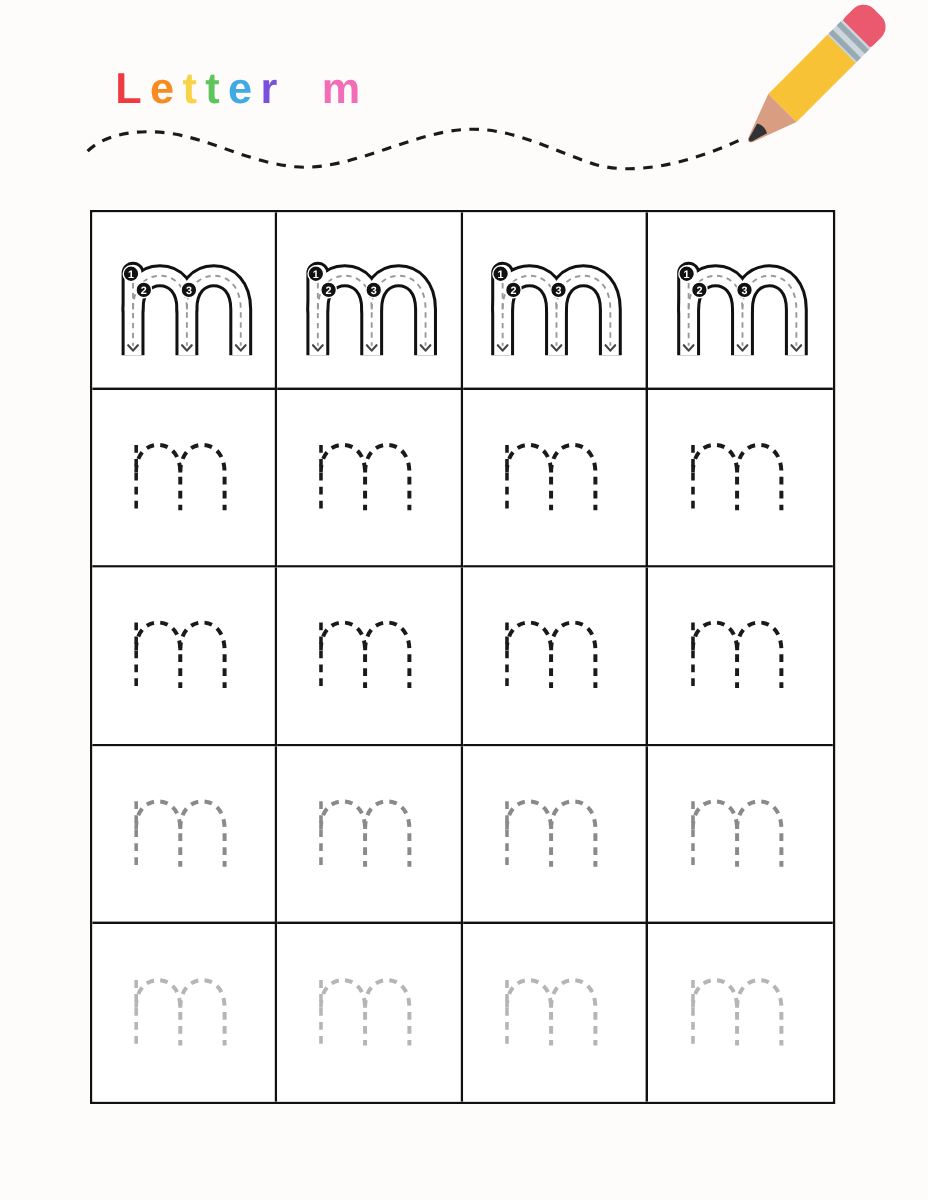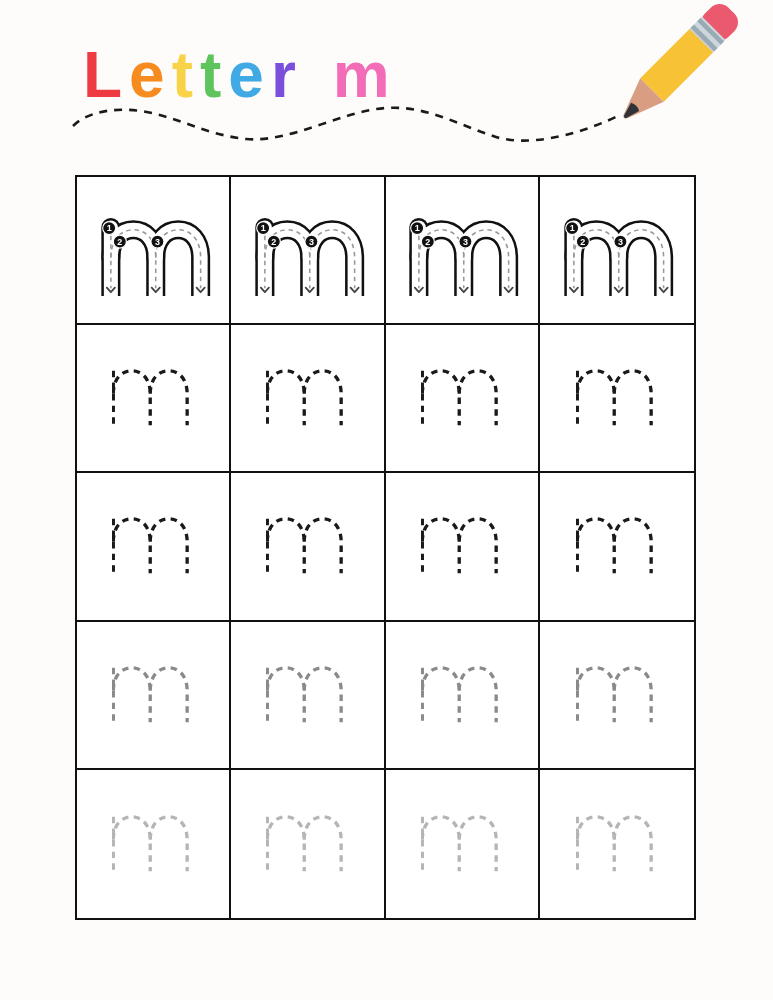--- a/index.html
+++ b/index.html
@@ -6,22 +6,22 @@
   body {
     width:773px; height:1000px;
     background:#fdfcfa;
     font-family:"Liberation Sans", sans-serif;
     overflow:hidden;
   }
   .page { position:relative; width:773px; height:1000px; }
 
   
   .title {
-    position:absolute; left:80px; top:40px; margin:3px;
-    font-size:64px; font-weight:800; letter-spacing:7px; line-height:1;
+    position:absolute; left:80px; top:40px; margin:16px;
+    font-size:36px; font-weight:800; letter-spacing:7px; line-height:1;
     user-select:none;
   }
   .title .tl { display:inline-block; }
   .title .tl.word-gap { margin-left:30px; }
 
   .squiggle { position:absolute; left:66px; top:100px; }
 
   .pencil-wrap {
     position:absolute; left:654px; top:-14px; width:46px; height:158px;
     transform:rotate(45deg); transform-origin:center center;

